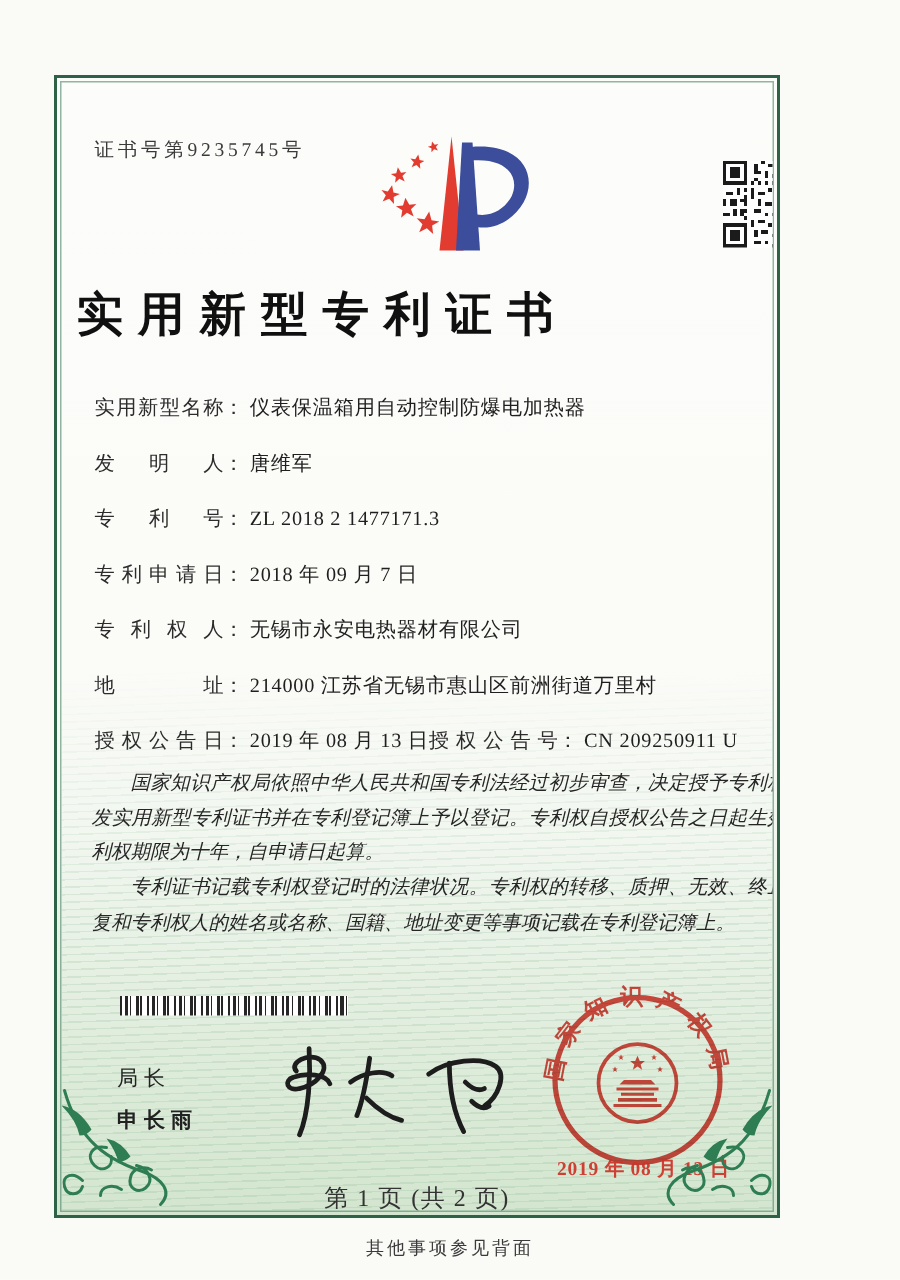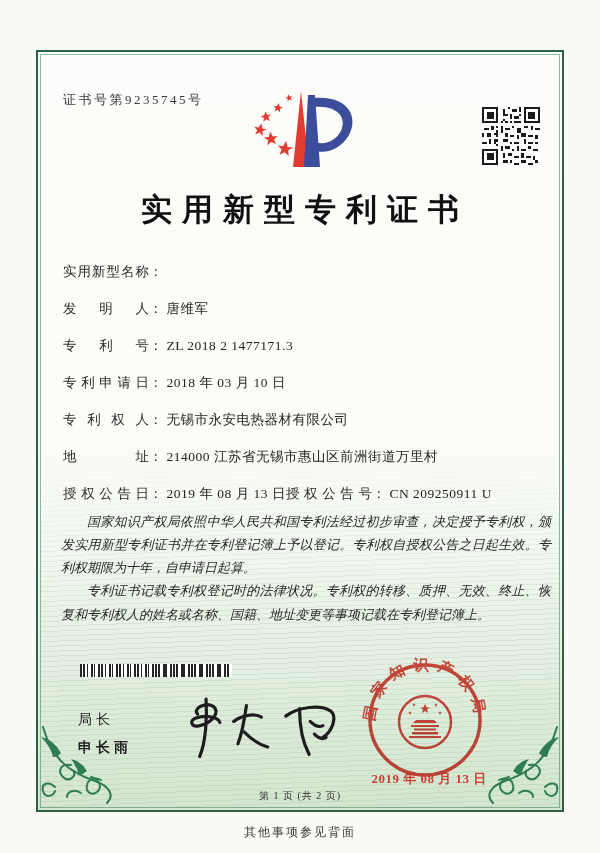--- a/index.html
+++ b/index.html
@@ -8,21 +8,21 @@
     font-family:"Liberation Serif","DejaVu Serif",serif;
     background:#fafaf7;
     position:relative;
     overflow:hidden;
     color:#222;
   }
   .page { position:absolute; inset:0; }
 
   
   .cert {
-    position:absolute; left:36px; top:50px; width:528px; height:762px;
+    position:absolute; left:36px; top:50px; width:484px; height:762px;
     border:2px solid #2e6247;
     background:linear-gradient(180deg,#fcfcfa 0%,#fbfbf8 52%,#f2f7f0 66%,#e4efe1 80%,#d9e9d5 92%,#d3e5cf 100%);
   }
   .cert-inner {
     position:absolute; inset:2px; border:1px solid rgba(73,133,103,.6);
     overflow:hidden;
   }
   .waves {
     position:absolute; left:0; right:0; bottom:0; height:48%;
     background:repeating-linear-gradient(178deg, rgba(110,165,125,.16) 0 1px, transparent 1px 5px);
@@ -33,21 +33,21 @@
 
   
   .cert-no {
     position:absolute; left:22px; top:36px;
     font-size:13px; letter-spacing:2.5px; color:#3a3a3a;
   }
   .logo { position:absolute; left:210px; top:30px; width:120px; height:96px; }
   .qr { position:absolute; left:441px; top:52px; width:58px; height:58px; }
   .title {
     position:absolute; left:0; right:0; top:134px;
-    text-align:center; font-size:31px; font-weight:bold;
+    text-align:left; font-size:31px; font-weight:bold;
     letter-spacing:10px; color:#101010; text-indent:10px;
   }
 
   
   .fields { position:absolute; left:22px; top:206px; width:490px; font-size:13.5px; }
   .frow { line-height:22px; margin-bottom:15px; white-space:nowrap; display:flex; }
   .flabel {
     display:inline-block; width:86px; flex:0 0 86px;
     text-align:justify; text-align-last:justify; color:#2c2c2c;
   }
@@ -82,21 +82,21 @@
   .seal { position:absolute; left:314px; top:595px; width:140px; height:140px; opacity:.9; mix-blend-mode:multiply; }
   .seal-date {
     position:absolute; left:318px; top:715px; width:140px; text-align:center;
     font-size:13px; color:#cf3127; letter-spacing:.5px; font-weight:bold; opacity:.92;
   }
 
   .flourish { position:absolute; bottom:0; width:80px; height:82px; }
   .flourish.left { left:0; transform:scaleX(-1); }
   .flourish.right { right:0; }
 
-  .pageno { position:absolute; left:0; right:0; top:734px; text-align:center; font-size:10px; color:#333; letter-spacing:1px; }
+  .pageno { position:absolute; left:0; right:0; top:734px; text-align:center; font-size:16px; color:#333; letter-spacing:1px; }
 
   .backnote {
     position:absolute; left:0; right:0; top:824px; text-align:center;
     font-size:12px; letter-spacing:2px; color:#3a3a3a; 
   }
 </style>
 </head>
 <body>
 
 <div class="page">
@@ -141,35 +141,36 @@
           <path d="M9,1h1v2h-1z M11,0h1v1h-1z M13,1h2v1h-2z M16,0h1v2h-1z M9,3h2v1h-2z M12,3h1v2h-1z M14,4h2v1h-2z M16,3h1v1h-1z M9,5h1v1h-1z M15,6h1v1h-1z M1,9h2v1h-2z M4,8h1v2h-1z M0,11h1v2h-1z M2,11h2v2h-2z M5,11h2v1h-2z M3,14h1v2h-1z M0,15h2v1h-2z M5,14h1v2h-1z M8,8h1v3h-1z M10,9h2v1h-2z M13,8h1v1h-1z M15,9h2v2h-2z M18,8h2v1h-2z M21,8h1v2h-1z M23,9h2v1h-2z M10,11h1v2h-1z M12,12h2v1h-2z M15,12h1v2h-1z M17,11h2v2h-2z M20,12h2v1h-2z M23,12h1v2h-1z M9,14h2v1h-2z M12,15h1v1h-1z M14,15h2v1h-2z M18,14h1v2h-1z M20,15h2v1h-2z M23,15h1v1h-1z M8,17h1v2h-1z M10,17h2v1h-2z M13,18h1v1h-1z M15,17h1v2h-1z M17,18h2v1h-2z M20,17h1v1h-1z M22,18h2v1h-2z M9,20h1v2h-1z M11,20h2v1h-2z M14,21h2v1h-2z M17,20h1v2h-1z M19,21h2v1h-2z M22,21h1v2h-1z M9,23h2v1h-2z M12,23h1v1h-1z M14,24h2v1h-2z M17,23h2v1h-2z M20,24h2v1h-2z M23,23h1v1h-1z"></path>
         </g>
       </svg>
 
       <div class="title">实用新型专利证书</div>
 
       <div class="fields">
         <div class="frow">
           <span class="flabel">实用新型名称</span>
             <span class="fcolon">：</span>
+            <span class="fvalue">仪表保温箱用自动控制防爆电加热器</span>
         </div>
         <div class="frow">
           <span class="flabel">发明人</span>
             <span class="fcolon">：</span>
             <span class="fvalue">唐维军</span>
         </div>
         <div class="frow">
           <span class="flabel">专利号</span>
             <span class="fcolon">：</span>
             <span class="fvalue">ZL 2018 2 1477171.3</span>
         </div>
         <div class="frow">
           <span class="flabel">专利申请日</span>
             <span class="fcolon">：</span>
-            <span class="fvalue">2018 年 03 月 10 日</span>
+            <span class="fvalue">2018 年 09 月 7 日</span>
         </div>
         <div class="frow">
           <span class="flabel">专利权人</span>
             <span class="fcolon">：</span>
             <span class="fvalue">无锡市永安电热器材有限公司</span>
         </div>
         <div class="frow">
           <span class="flabel">地址</span>
             <span class="fcolon">：</span>
             <span class="fvalue">214000 江苏省无锡市惠山区前洲街道万里村</span>

